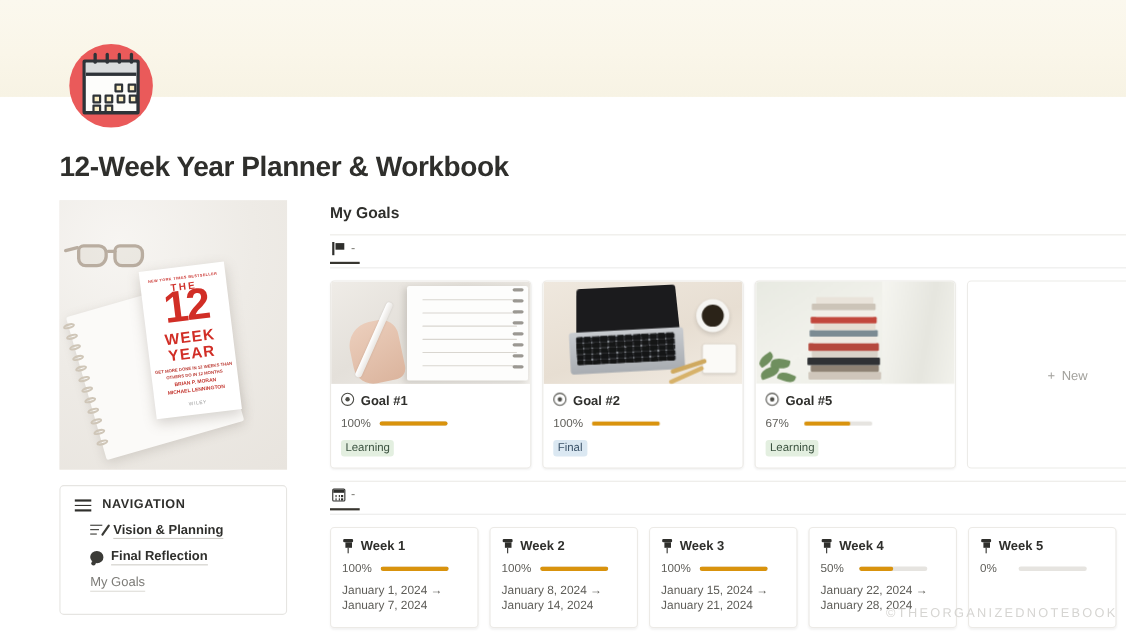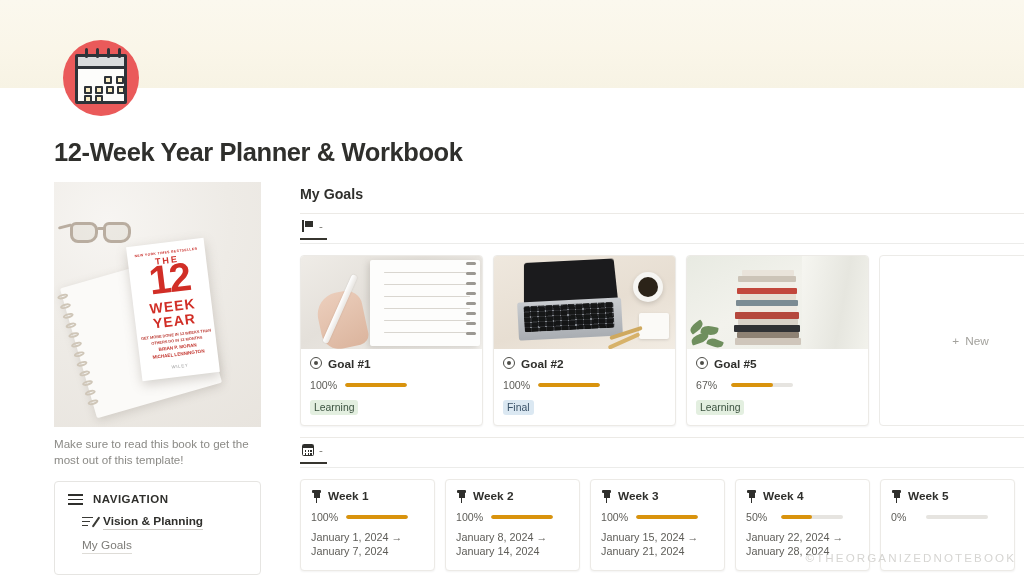--- a/index.html
+++ b/index.html
@@ -438,21 +438,20 @@
       <div class="bk-12">12</div>
       <div class="bk-week">WEEK</div>
       <div class="bk-year">YEAR</div>
       <div class="bk-sub">GET MORE DONE IN 12 WEEKS THAN OTHERS DO IN 12 MONTHS</div>
       <div class="bk-auth">BRIAN P. MORAN</div>
       <div class="bk-auth" style="top:110px">MICHAEL LENNINGTON</div>
       <div class="bk-wiley">WILEY</div>
     </div>
   </div>
 
-  <div class="book-caption">Make sure to read this book to get the most out of this template!</div>
 
   <div class="nav-card">
     <div class="nav-head">
       <span class="hamburger">
           <i></i>
           <i></i>
           <i></i>
         </span>
       <span class="nav-title">NAVIGATION</span>
     </div>
@@ -460,20 +459,24 @@
     <div class="nav-link">
       <span class="ico-vision">
           <i></i>
           <i></i>
           <i></i>
           <span class="pen"></span>
         </span>
       <span class="lbl">Vision &amp; Planning</span>
     </div>
 
+    <div class="nav-link">
+      <span class="ico-reflect"></span>
+      <span class="lbl">Final Reflection</span>
+    </div>
 
     <div class="nav-sub">
       <span>My Goals</span>
     </div>
 
   </div>
 </div>
 
 <div class="main">
 

